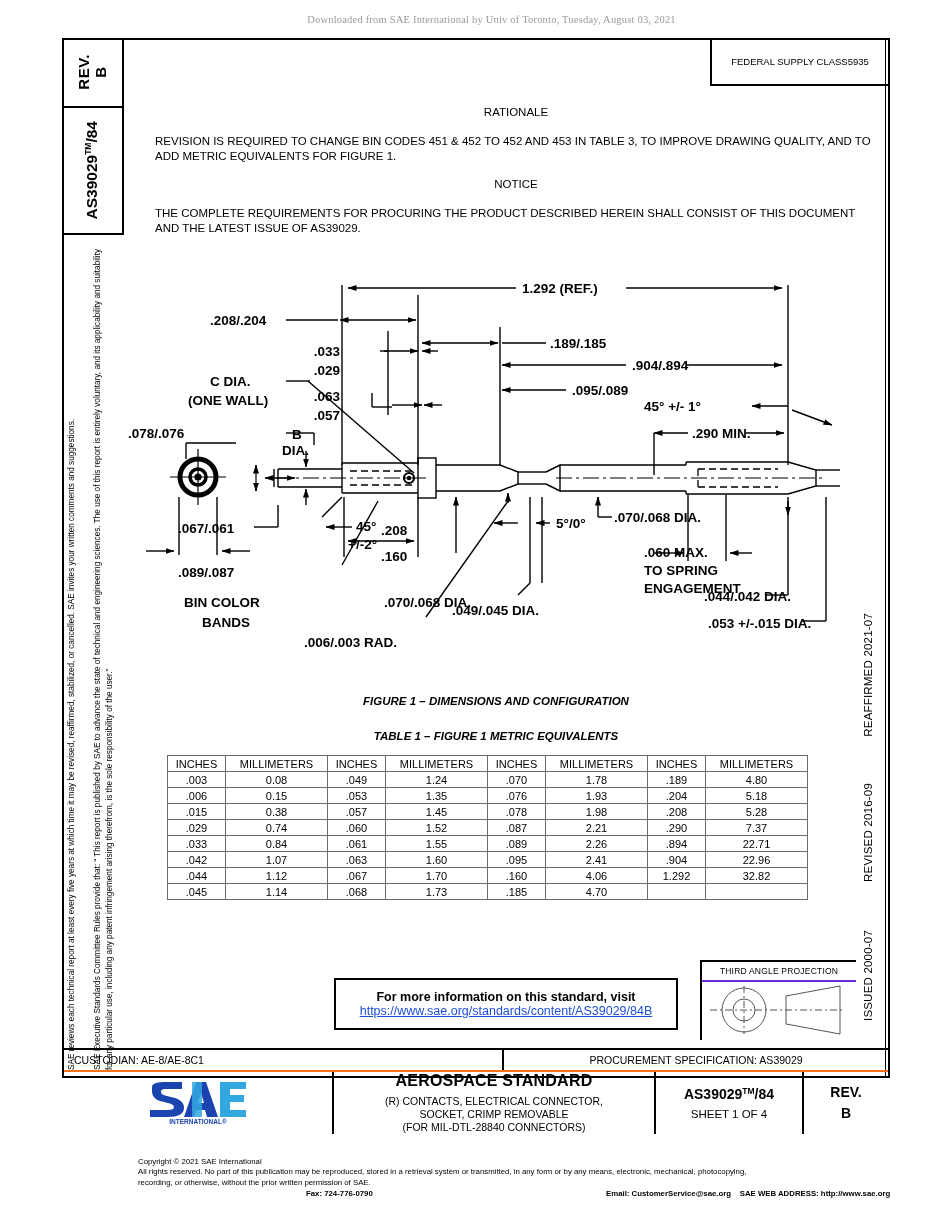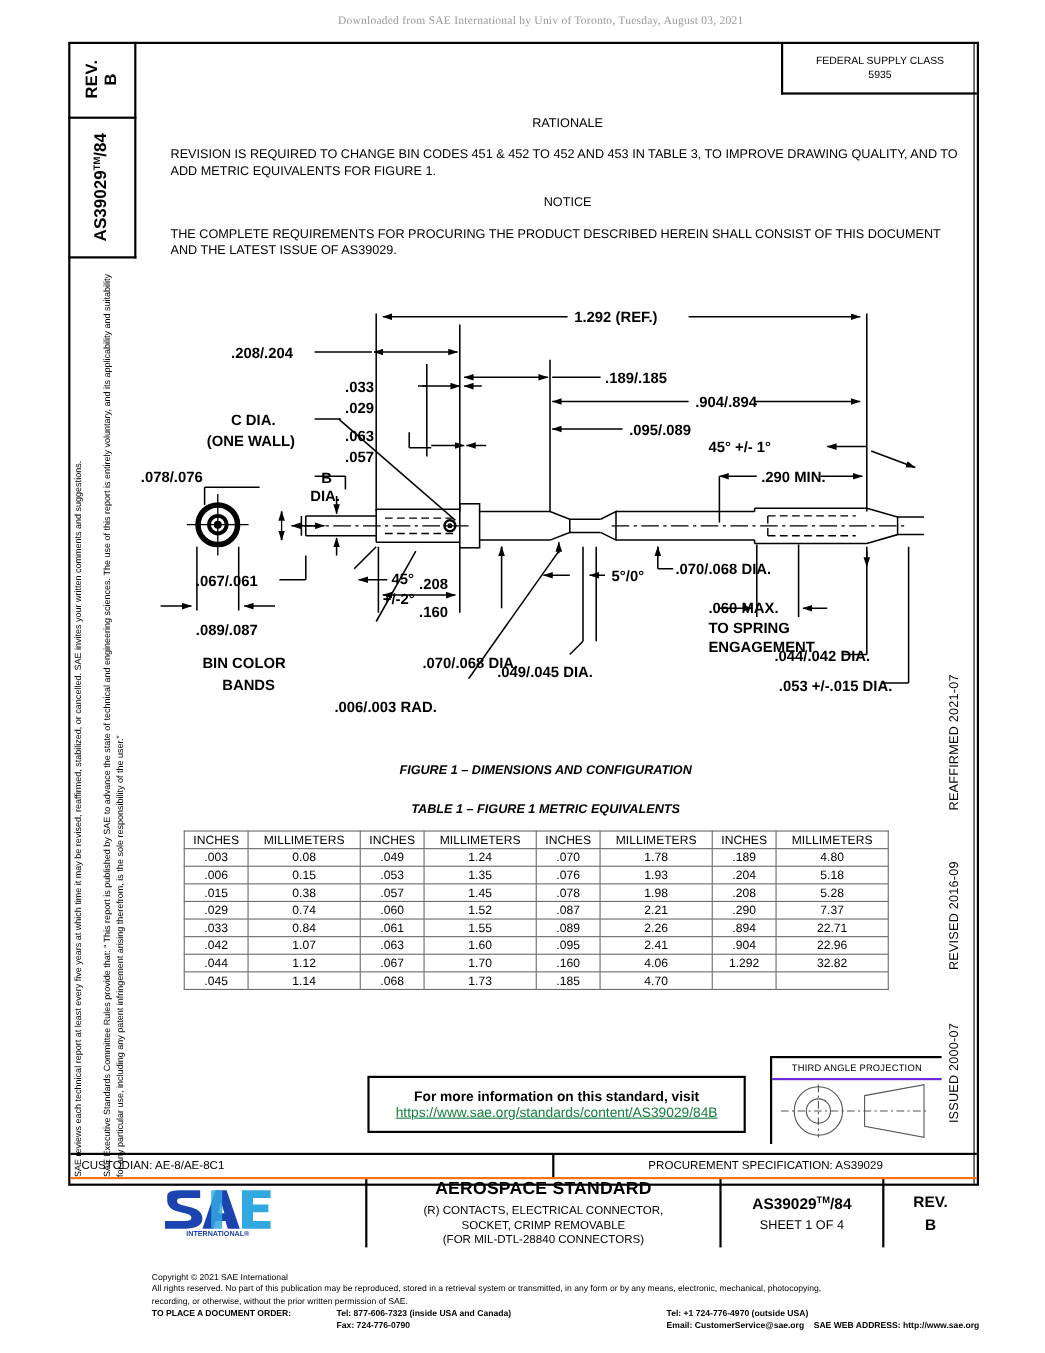--- a/index.html
+++ b/index.html
@@ -77,21 +77,21 @@
     font-size: 11.5px; white-space: nowrap; letter-spacing: .2px;
   }
   #reaffirmed { left: 6px; top: 18px; }
   #revised { left: 6px; top: 188px; }
   #issued { left: 6px; top: 335px; }
 
   
   .fsc {
     position: absolute; left: 710px; top: 40px; width: 178px; height: 46px;
     border-left: 2px solid #000; border-bottom: 2px solid #000;
-    display: flex; flex-direction: column; align-items: center; justify-content: center;
+    display: flex; align-items: center; justify-content: center;
     font-size: 9.5px; line-height: 1.4; text-align: center;
   }
 
   
   .rationale-head, .notice-head {
     position: absolute; width: 740px; left: 146px;
     text-align: center; font-size: 11.5px;
   }
   #rationale-head { top: 106px; }
   #notice-head { top: 178px; }
@@ -133,21 +133,21 @@
   .col-mm  { width: 102px; }
 
   
   .infobox {
     position: absolute; left: 334px; top: 978px; width: 344px; height: 52px;
     border: 2px solid #000; background: #fff;
     display: flex; flex-direction: column; align-items: center; justify-content: center;
     padding: 0 18px;
   }
   .infobox .line1 { font-size: 12.5px; font-weight: bold; }
-  .infobox .line2 { font-size: 12.5px; color: #15803d; text-decoration: underline; }
+  .infobox .line2 { font-size: 12.5px; color: #1d4ed8; text-decoration: underline; }
 
   
   .tap {
     position: absolute; left: 700px; top: 960px; width: 156px; height: 80px;
     border-left: 2px solid #000; border-top: 2px solid #000;
   }
   .tap-title {
     height: 20px; border-bottom: 2px solid #6d28d9;
     display:flex; align-items:center; justify-content:center;
     font-size: 8.5px; letter-spacing: .2px;
@@ -598,24 +598,19 @@
       <div>REV.</div>
       <div>B</div>
     </div>
   </div>
 
   <div class="footer">
     <div>Copyright © 2021 SAE International</div>
     <div>All rights reserved. No part of this publication may be reproduced, stored in a retrieval system or transmitted, in any form or by any means, electronic, mechanical, photocopying,</div>
     <div>recording, or otherwise, without the prior written permission of SAE.</div>
     <div class="footer-grid">
-      <div class="bold">TO PLACE A DOCUMENT ORDER:</div>
-      <div class="bold">Tel: 877-606-7323 (inside USA and Canada)</div>
-      <div class="bold">Tel: +1 724-776-4970 (outside USA)</div>
-    </div>
-    <div class="footer-grid">
       <div></div>
       <div class="bold">Fax: 724-776-0790</div>
       <div class="bold"><span>Email: CustomerService@sae.org</span>&nbsp;&nbsp;&nbsp;&nbsp;<span>SAE WEB ADDRESS: http://www.sae.org</span></div>
     </div>
   </div>
 
 </div>
 
 </body></html>

